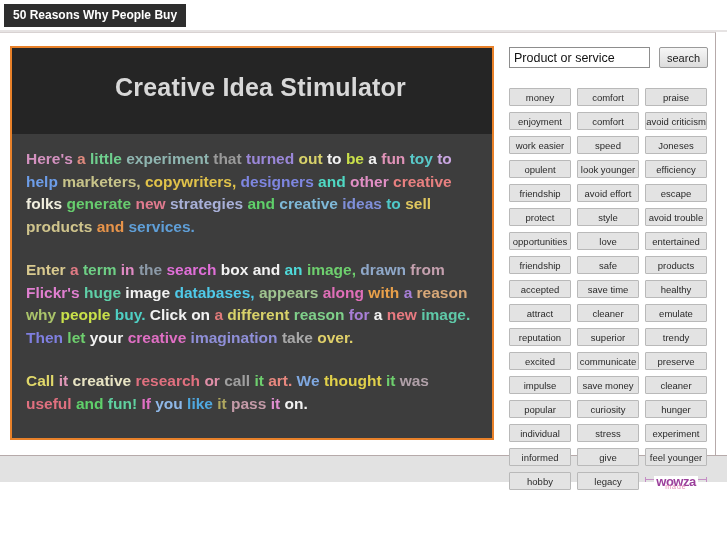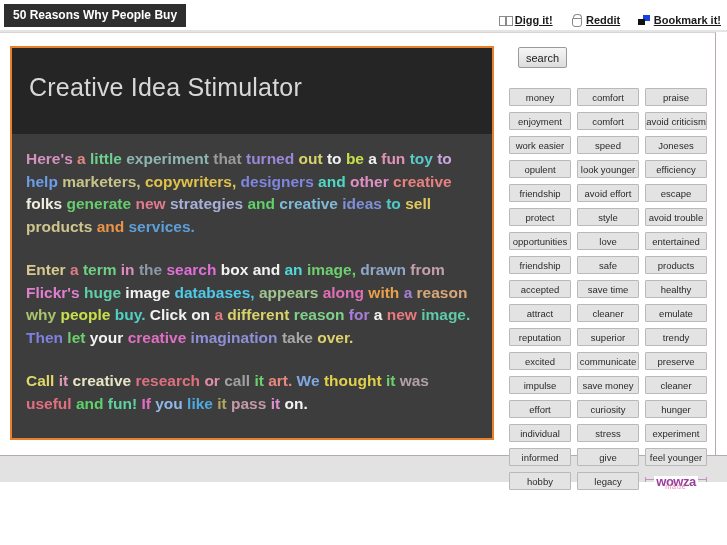--- a/index.html
+++ b/index.html
@@ -68,21 +68,21 @@
     border:2px solid #e8812a;
     background:#3d3d3d;
     box-sizing:border-box;
   }
   .card-header{
     height:86px;background:#252525;
     box-sizing:border-box;
     padding:25px 0 0 17px;
   }
   .card-title{
-    font-size:25px;color:#d8d8d8;font-weight:normal;letter-spacing:0.2px;
+    font-size:25px;color:#d8d8d8;font-weight:bold;letter-spacing:0.2px;text-align:center;
   }
   .card-body{
     padding:14px 16px 0 14px;
   }
   .para{
     font-size:15.5px;line-height:22.5px;margin:0 0 21px 0;
     color:#efefef;
     font-weight:bold;
   }
   .para span{white-space:pre-wrap;}
@@ -137,44 +137,40 @@
   }
 </style>
 </head>
 <body>
 
 <div id="app">
 
   <div class="topbar">
     <div class="brandbox">50 Reasons Why People Buy</div>
 
-    <div class="sharelinks">
-      <a href="#" class="sharelink"><span class="sicon ic-digg"></span><span>Digg it!</span></a>
-      <a href="#" class="sharelink"><span class="sicon ic-reddit"></span><span>Reddit</span></a>
-      <a href="#" class="sharelink"><span class="sicon ic-bookmark"></span><span>Bookmark it!</span></a>
-    </div>
   </div>
 
   <div class="outerpanel-shadowtop"></div>
   <div class="outerpanel"></div>
   <div class="graystrip"></div>
 
   <div class="card">
     <div class="card-header">
       <div class="card-title">Creative Idea Stimulator</div>
     </div>
     <div class="card-body">
       <p class="para"><span style="color: rgb(212, 146, 192);">Here's</span> <span style="color: rgb(224, 138, 126);">a</span> <span style="color: rgb(111, 207, 142);">little</span> <span style="color: rgb(143, 181, 176);">experiment</span> <span style="color: rgb(154, 154, 154);">that</span> <span style="color: rgb(154, 135, 216);">turned</span> <span style="color: rgb(216, 210, 106);">out</span> <span style="color: rgb(242, 242, 242);">to</span> <span style="color: rgb(201, 224, 74);">be</span> <span style="color: rgb(242, 242, 242);">a</span> <span style="color: rgb(224, 147, 184);">fun</span> <span style="color: rgb(89, 201, 201);">toy</span> <span style="color: rgb(201, 166, 224);">to</span> <span style="color: rgb(109, 157, 232);">help</span> <span style="color: rgb(199, 195, 137);">marketers,</span> <span style="color: rgb(224, 194, 74);">copywriters,</span> <span style="color: rgb(126, 134, 224);">designers</span> <span style="color: rgb(79, 217, 196);">and</span> <span style="color: rgb(224, 143, 196);">other</span> <span style="color: rgb(232, 128, 128);">creative</span> <span style="color: rgb(240, 238, 222);">folks</span> <span style="color: rgb(103, 204, 110);">generate</span> <span style="color: rgb(224, 122, 142);">new</span> <span style="color: rgb(168, 176, 216);">strategies</span> <span style="color: rgb(95, 208, 106);">and</span> <span style="color: rgb(127, 185, 216);">creative</span> <span style="color: rgb(127, 143, 216);">ideas</span> <span style="color: rgb(79, 201, 201);">to</span> <span style="color: rgb(224, 199, 95);">sell</span> <span style="color: rgb(207, 196, 140);">products</span> <span style="color: rgb(232, 148, 74);">and</span> <span style="color: rgb(95, 159, 216);">services.</span></p>
       <p class="para"><span style="color: rgb(216, 201, 143);">Enter</span> <span style="color: rgb(224, 122, 132);">a</span> <span style="color: rgb(110, 207, 133);">term</span> <span style="color: rgb(224, 138, 196);">in</span> <span style="color: rgb(140, 154, 168);">the</span> <span style="color: rgb(224, 111, 216);">search</span> <span style="color: rgb(242, 242, 242);">box</span> <span style="color: rgb(242, 242, 242);">and</span> <span style="color: rgb(79, 217, 217);">an</span> <span style="color: rgb(110, 207, 110);">image,</span> <span style="color: rgb(143, 168, 201);">drawn</span> <span style="color: rgb(196, 160, 174);">from</span> <span style="color: rgb(224, 127, 208);">Flickr's</span> <span style="color: rgb(95, 208, 168);">huge</span> <span style="color: rgb(242, 242, 242);">image</span> <span style="color: rgb(79, 201, 232);">databases,</span> <span style="color: rgb(159, 196, 143);">appears</span> <span style="color: rgb(224, 111, 184);">along</span> <span style="color: rgb(232, 160, 74);">with</span> <span style="color: rgb(168, 127, 216);">a</span> <span style="color: rgb(216, 168, 120);">reason</span> <span style="color: rgb(170, 196, 106);">why</span> <span style="color: rgb(201, 224, 74);">people</span> <span style="color: rgb(79, 208, 196);">buy.</span> <span style="color: rgb(242, 242, 242);">Click</span> <span style="color: rgb(242, 242, 242);">on</span> <span style="color: rgb(224, 122, 122);">a</span> <span style="color: rgb(216, 210, 106);">different</span> <span style="color: rgb(127, 208, 138);">reason</span> <span style="color: rgb(168, 127, 216);">for</span> <span style="color: rgb(242, 242, 242);">a</span> <span style="color: rgb(232, 122, 128);">new</span> <span style="color: rgb(95, 201, 168);">image.</span> <span style="color: rgb(127, 127, 224);">Then</span> <span style="color: rgb(110, 207, 110);">let</span> <span style="color: rgb(242, 242, 242);">your</span> <span style="color: rgb(224, 111, 196);">creative</span> <span style="color: rgb(143, 143, 216);">imagination</span> <span style="color: rgb(168, 168, 168);">take</span> <span style="color: rgb(224, 208, 106);">over.</span></p>
       <p class="para"><span style="color: rgb(224, 216, 106);">Call</span> <span style="color: rgb(224, 152, 184);">it</span> <span style="color: rgb(232, 228, 196);">creative</span> <span style="color: rgb(224, 112, 127);">research</span> <span style="color: rgb(224, 143, 168);">or</span> <span style="color: rgb(160, 160, 160);">call</span> <span style="color: rgb(110, 207, 110);">it</span> <span style="color: rgb(232, 136, 127);">art.</span> <span style="color: rgb(127, 168, 224);">We</span> <span style="color: rgb(224, 208, 74);">thought</span> <span style="color: rgb(110, 207, 110);">it</span> <span style="color: rgb(176, 160, 168);">was</span> <span style="color: rgb(224, 112, 127);">useful</span> <span style="color: rgb(95, 208, 106);">and</span> <span style="color: rgb(95, 208, 160);">fun!</span> <span style="color: rgb(224, 111, 196);">If</span> <span style="color: rgb(143, 184, 232);">you</span> <span style="color: rgb(79, 168, 224);">like</span> <span style="color: rgb(176, 168, 95);">it</span> <span style="color: rgb(196, 154, 168);">pass</span> <span style="color: rgb(224, 143, 208);">it</span> <span style="color: rgb(242, 242, 242);">on.</span></p>
     </div>
   </div>
 
   <div class="rightcol">
     <div class="searchrow">
+      <input class="searchinput" type="text" value="Product or service" style="">
       <button class="searchbtn">search</button>
     </div>
 
     <div class="wordgrid">
         <div class="wordbtn">money</div>
         <div class="wordbtn">comfort</div>
         <div class="wordbtn">praise</div>
         <div class="wordbtn">enjoyment</div>
         <div class="wordbtn">comfort</div>
         <div class="wordbtn">avoid criticism</div>
@@ -204,21 +200,21 @@
         <div class="wordbtn">emulate</div>
         <div class="wordbtn">reputation</div>
         <div class="wordbtn">superior</div>
         <div class="wordbtn">trendy</div>
         <div class="wordbtn">excited</div>
         <div class="wordbtn">communicate</div>
         <div class="wordbtn">preserve</div>
         <div class="wordbtn">impulse</div>
         <div class="wordbtn">save money</div>
         <div class="wordbtn">cleaner</div>
-        <div class="wordbtn">effort</div>
+        <div class="wordbtn">popular</div>
         <div class="wordbtn">curiosity</div>
         <div class="wordbtn">hunger</div>
         <div class="wordbtn">individual</div>
         <div class="wordbtn">stress</div>
         <div class="wordbtn">experiment</div>
         <div class="wordbtn">informed</div>
         <div class="wordbtn">give</div>
         <div class="wordbtn">feel younger</div>
         <div class="wordbtn">hobby</div>
         <div class="wordbtn">legacy</div>

